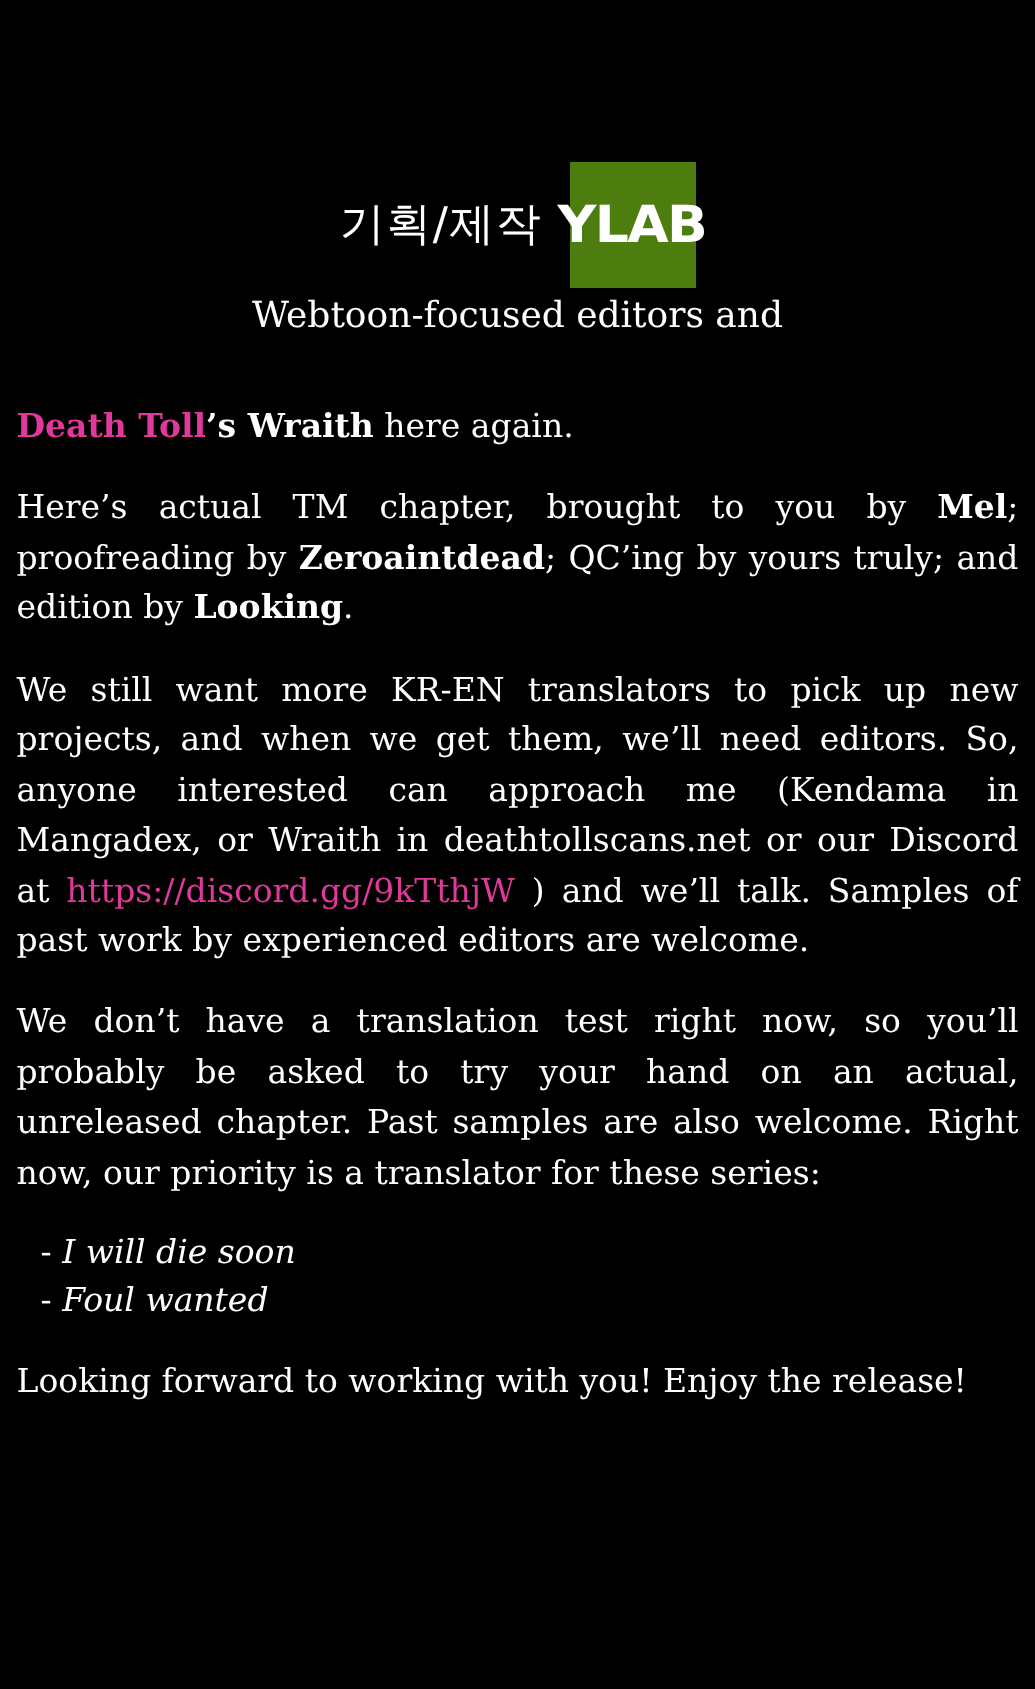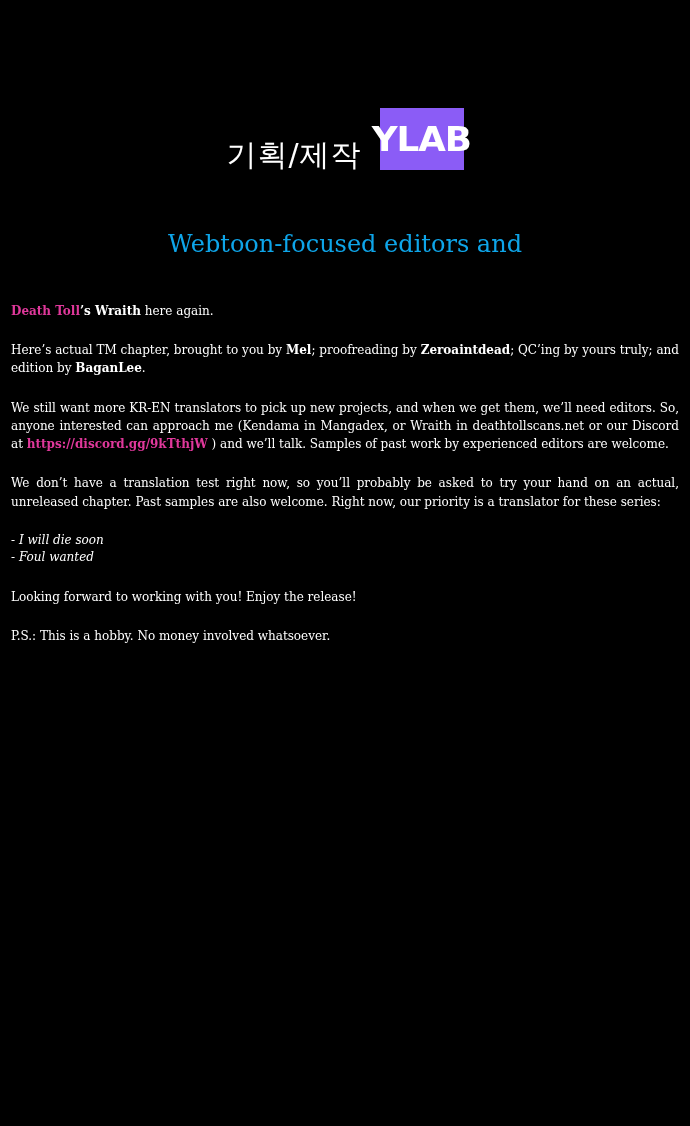--- a/index.html
+++ b/index.html
@@ -18,93 +18,92 @@
   .page {
     width: 690px;
     height: 1126px;
     position: relative;
     background: #000000;
   }
 
   
   .logo-row {
     display: flex;
-    align-items: flex-end;
+    align-items: center;
     justify-content: center;
     gap: 18px;
     padding-top: 108px;
   }
   .credit-kr {
     font-family: "DejaVu Sans", sans-serif;
     font-size: 30px;
     letter-spacing: 1px;
     color: #ffffff;
     line-height: 1;
   }
   .logo-box {
     width: 84px;
-    height: 62px;
-    background: #8b5cf6;
+    height: 84px;
+    background: #4d7c0f;
     display: flex;
     align-items: center;
     justify-content: center;
   }
   .logo-text {
     font-family: "DejaVu Sans", sans-serif;
     font-weight: bold;
     font-size: 34px;
     color: #ffffff;
     letter-spacing: -1px;
     line-height: 1;
     transform: scaleX(1.05);
   }
 
   
   .headline {
     text-align: center;
-    margin-top: 56px;
     font-family: "DejaVu Serif", serif;
     font-size: 24px;
     line-height: 1.5;
-    color: #0ea5e9;
+    color: #ffffff;
   }
   .headline span { display: block; }
 
   
   .body-copy {
     margin: 40px 11px 0 11px;
     width: 668px;
     font-family: "DejaVu Serif", serif;
-    font-size: 12px;
+    font-size: 22px;
     line-height: 1.52;
     color: #ffffff;
     text-align: justify;
     text-justify: inter-word;
   }
   .body-copy p {
     margin: 0 0 21px 0;
   }
   .pink {
     color: #e0389b;
     font-weight: bold;
   }
   .bold { font-weight: bold; }
   .list {
-    margin: 0 0 21px 0;
+    margin: 0 0 21px 16px;
   }
   .list div {
     font-style: italic;
     line-height: 1.45;
   }
   .list div .dash {
     font-style: normal;
   }
   .nowrap-link {
     color: #e0389b;
-    font-weight: bold;
+    font-weight: normal;
   }
   .last-line { margin-bottom: 0; }
 </style>
 </head>
 <body>
 
 <div class="page">
 
   <div class="logo-row">
     <div class="credit-kr">기획/제작</div>
@@ -114,29 +113,28 @@
   </div>
 
   <div class="headline">
     <span>Webtoon-focused editors and</span>
   </div>
 
   <div class="body-copy">
 
     <p><span class="pink">Death Toll</span><span class="bold">’s </span><span class="bold">Wraith</span><span> here again.</span></p>
 
-    <p><span>Here’s actual TM chapter, brought to you by </span><span class="bold">Mel</span><span>; proofreading by </span><span class="bold">Zeroaintdead</span><span>; QC’ing by yours truly; and edition by </span><span class="bold">BaganLee</span><span>.</span></p>
+    <p><span>Here’s actual TM chapter, brought to you by </span><span class="bold">Mel</span><span>; proofreading by </span><span class="bold">Zeroaintdead</span><span>; QC’ing by yours truly; and edition by </span><span class="bold">Looking</span><span>.</span></p>
 
     <p><span>We still want more KR-EN translators to pick up new projects, and when we get them, we’ll need editors. So, anyone interested can approach me (Kendama in Mangadex, or Wraith in deathtollscans.net or our Discord at </span><span class="nowrap-link">https://discord.gg/9kTthjW</span><span> ) and we’ll talk. Samples of past work by experienced editors are welcome.</span></p>
 
     <p>We don’t have a translation test right now, so you’ll probably be asked to try your hand on an actual, unreleased chapter. Past samples are also welcome. Right now, our priority is a translator for these series:</p>
 
     <div class="list">
       <div><span class="dash">- </span><span>I will die soon</span></div>
       <div><span class="dash">- </span><span>Foul wanted</span></div>
     </div>
 
     <p>Looking forward to working with you! Enjoy the release!</p>
 
-    <p class="last-line">P.S.: This is a hobby. No money involved whatsoever.</p>
 
   </div>
 </div>
 
 </body></html>

